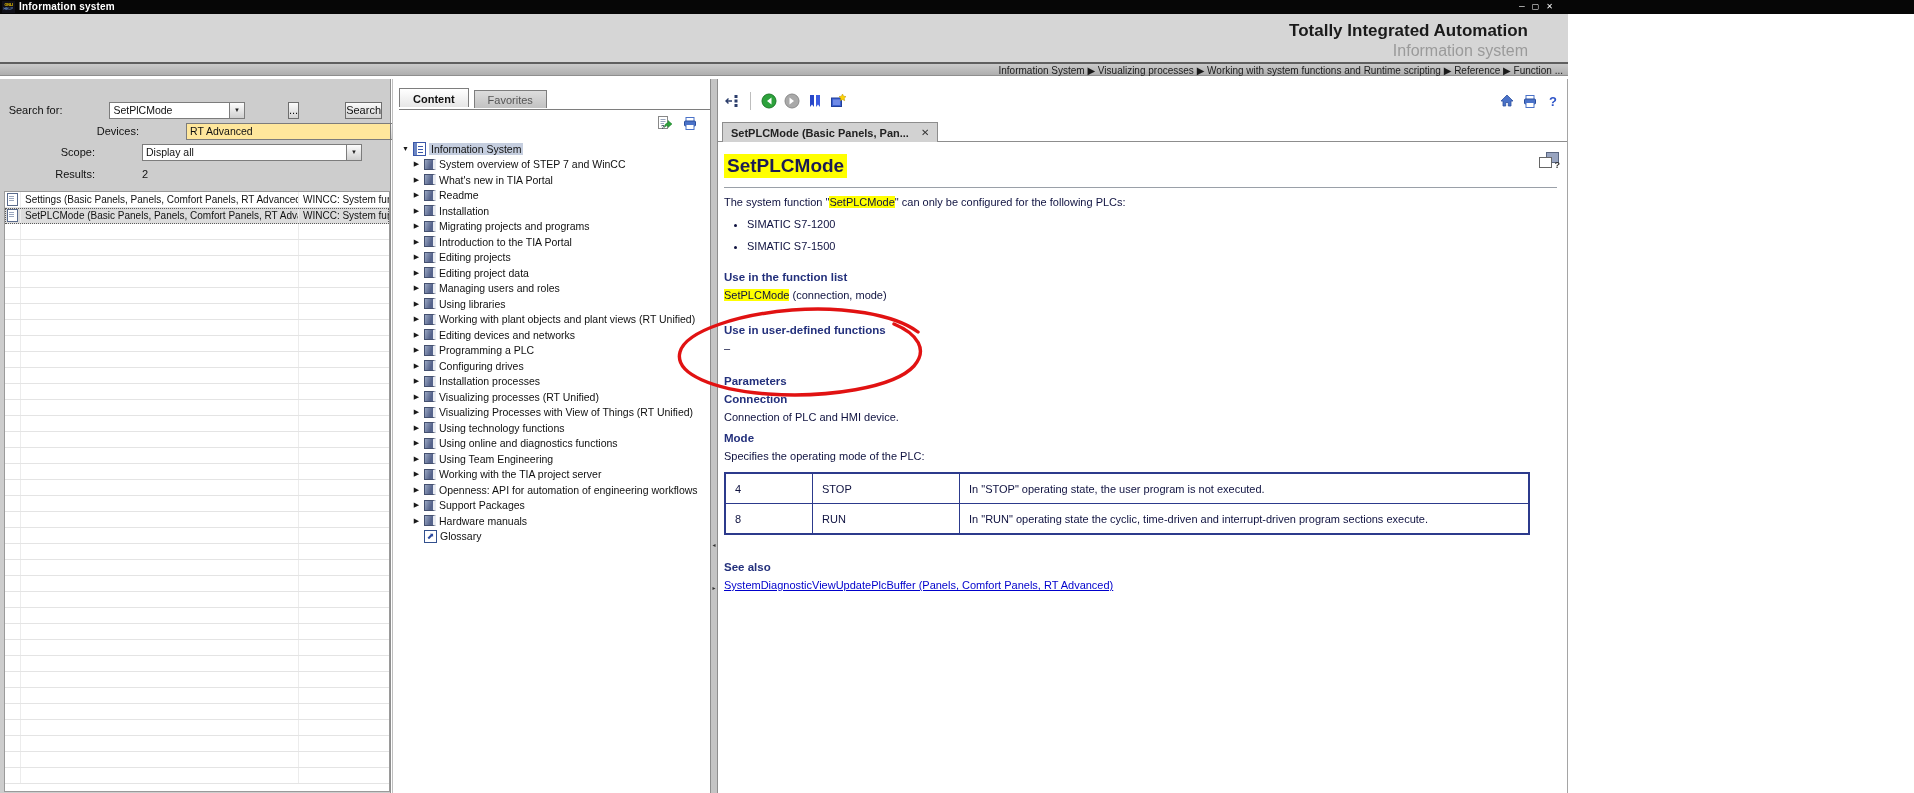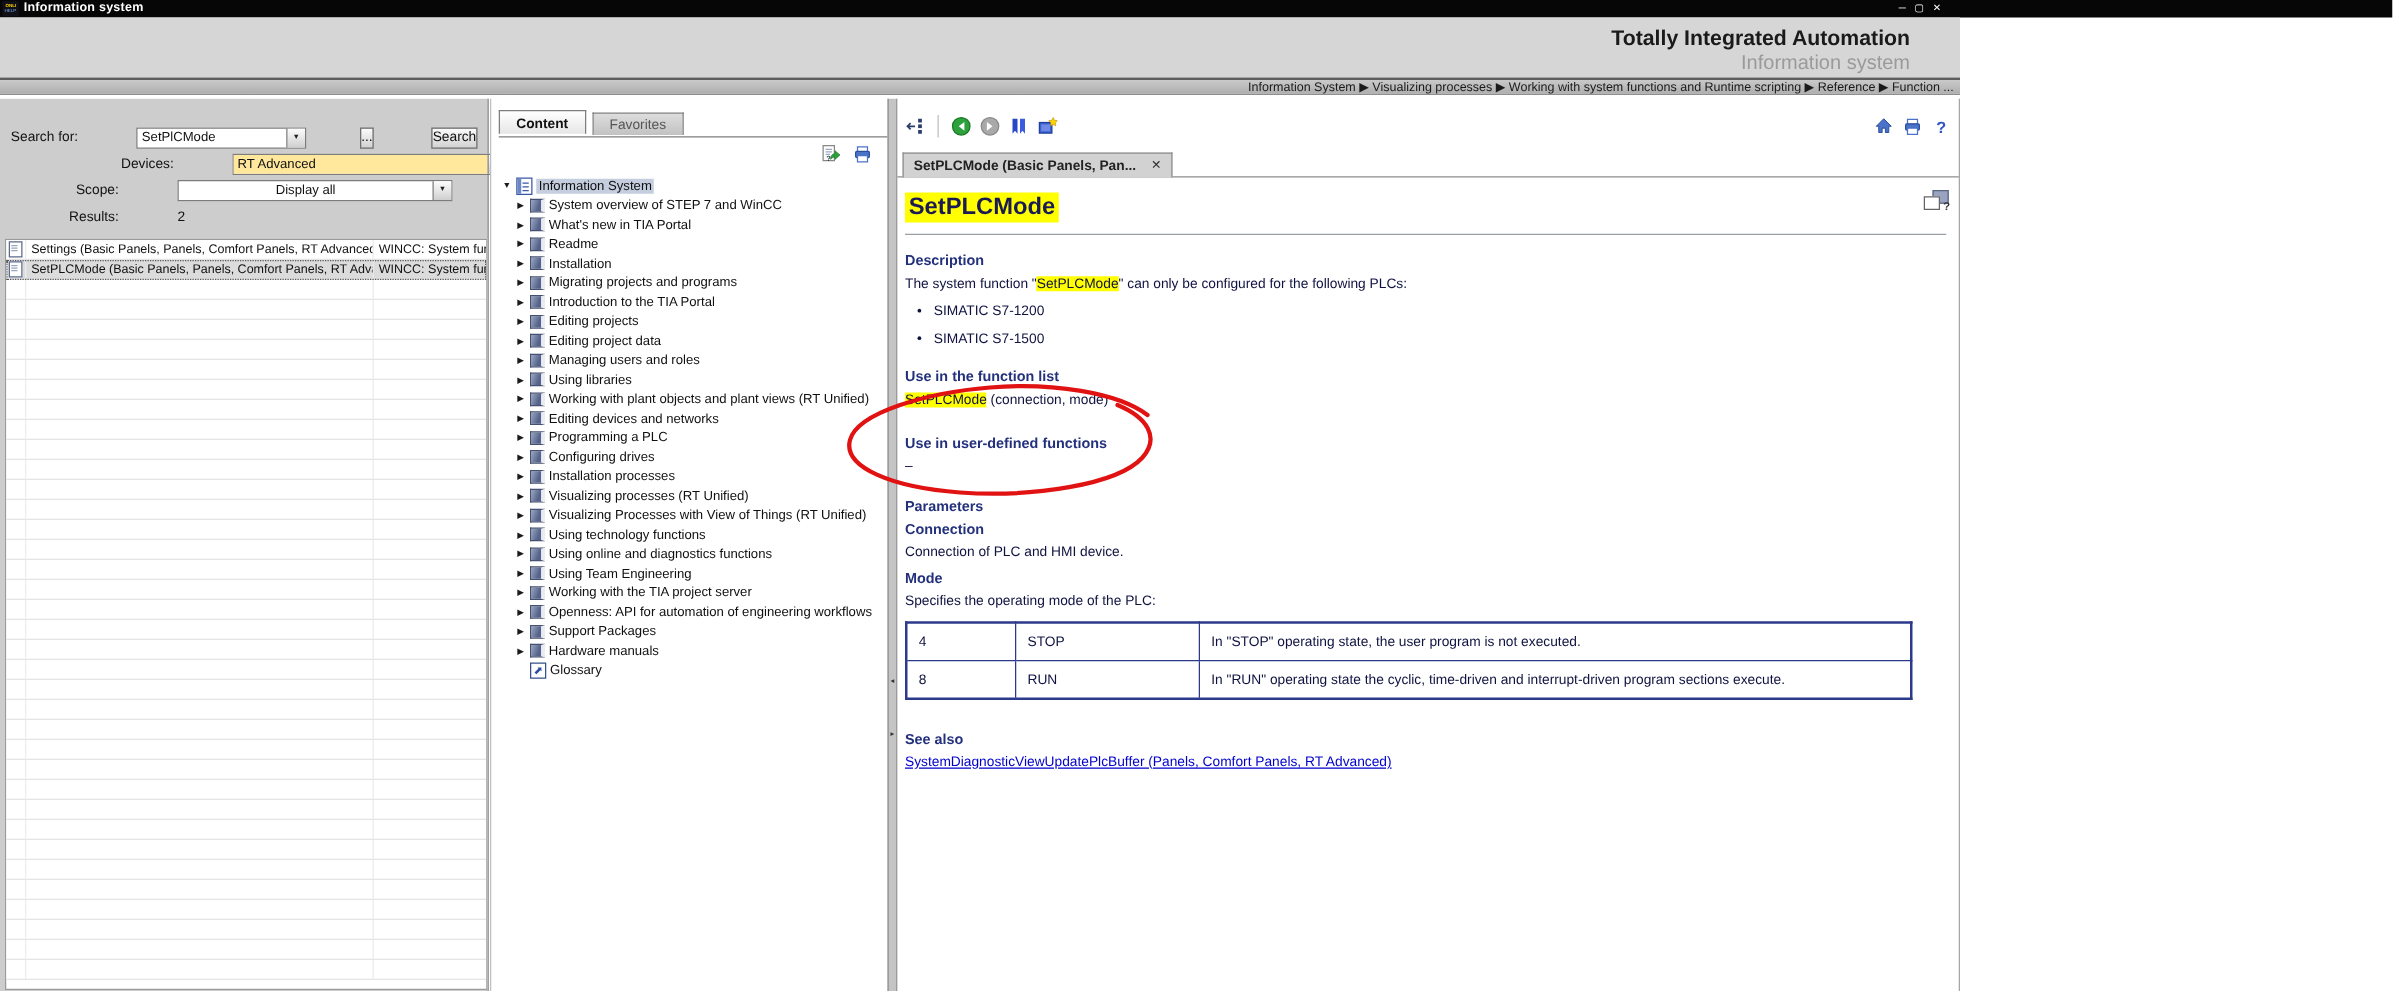--- a/index.html
+++ b/index.html
@@ -145,21 +145,21 @@
   <div class="form-row" style="top:44px;left:0;padding-left:44px;">
     <span class="form-label">Devices:</span>
     <span class="combo" style="width:218px;">
       <span class="cval yellow">RT Advanced</span>
       <span class="drop">▼</span>
     </span>
   </div>
 
   <div class="form-row" style="top:65px;left:0;">
     <span class="form-label">Scope:</span>
-    <span class="combo" style="width:218px;text-align:center;">
+    <span class="combo" style="width:218px;">
       <span class="cval">Display all</span>
       <span class="drop">▼</span>
     </span>
   </div>
 
   <div class="form-row" style="top:87px;left:0;">
     <span class="form-label">Results:</span>
     <span style="font-size:11px;">2</span>
   </div>
 
@@ -615,21 +615,20 @@
   <div class="article">
     <div class="topic-help-ico">
       <span class="bq"></span>
         <span class="fq"></span>
         <span class="q">?</span>
     </div>
 
     <h1>SetPLCMode</h1>
     <hr>
 
-    <div class="h3">Description</div>
     <p><span>The system function "</span><span class="hl">SetPLCMode</span><span>" can only be configured for the following PLCs:</span></p>
 
     <ul class="plc-list">
 
     <li>SIMATIC S7-1200</li>
         <li>SIMATIC S7-1500</li>
       </ul>
 
     <div class="h3" style="margin-top:19px;">Use in the function list</div>
     <p><span class="hl">SetPLCMode</span><span> (connection, mode)</span></p>

